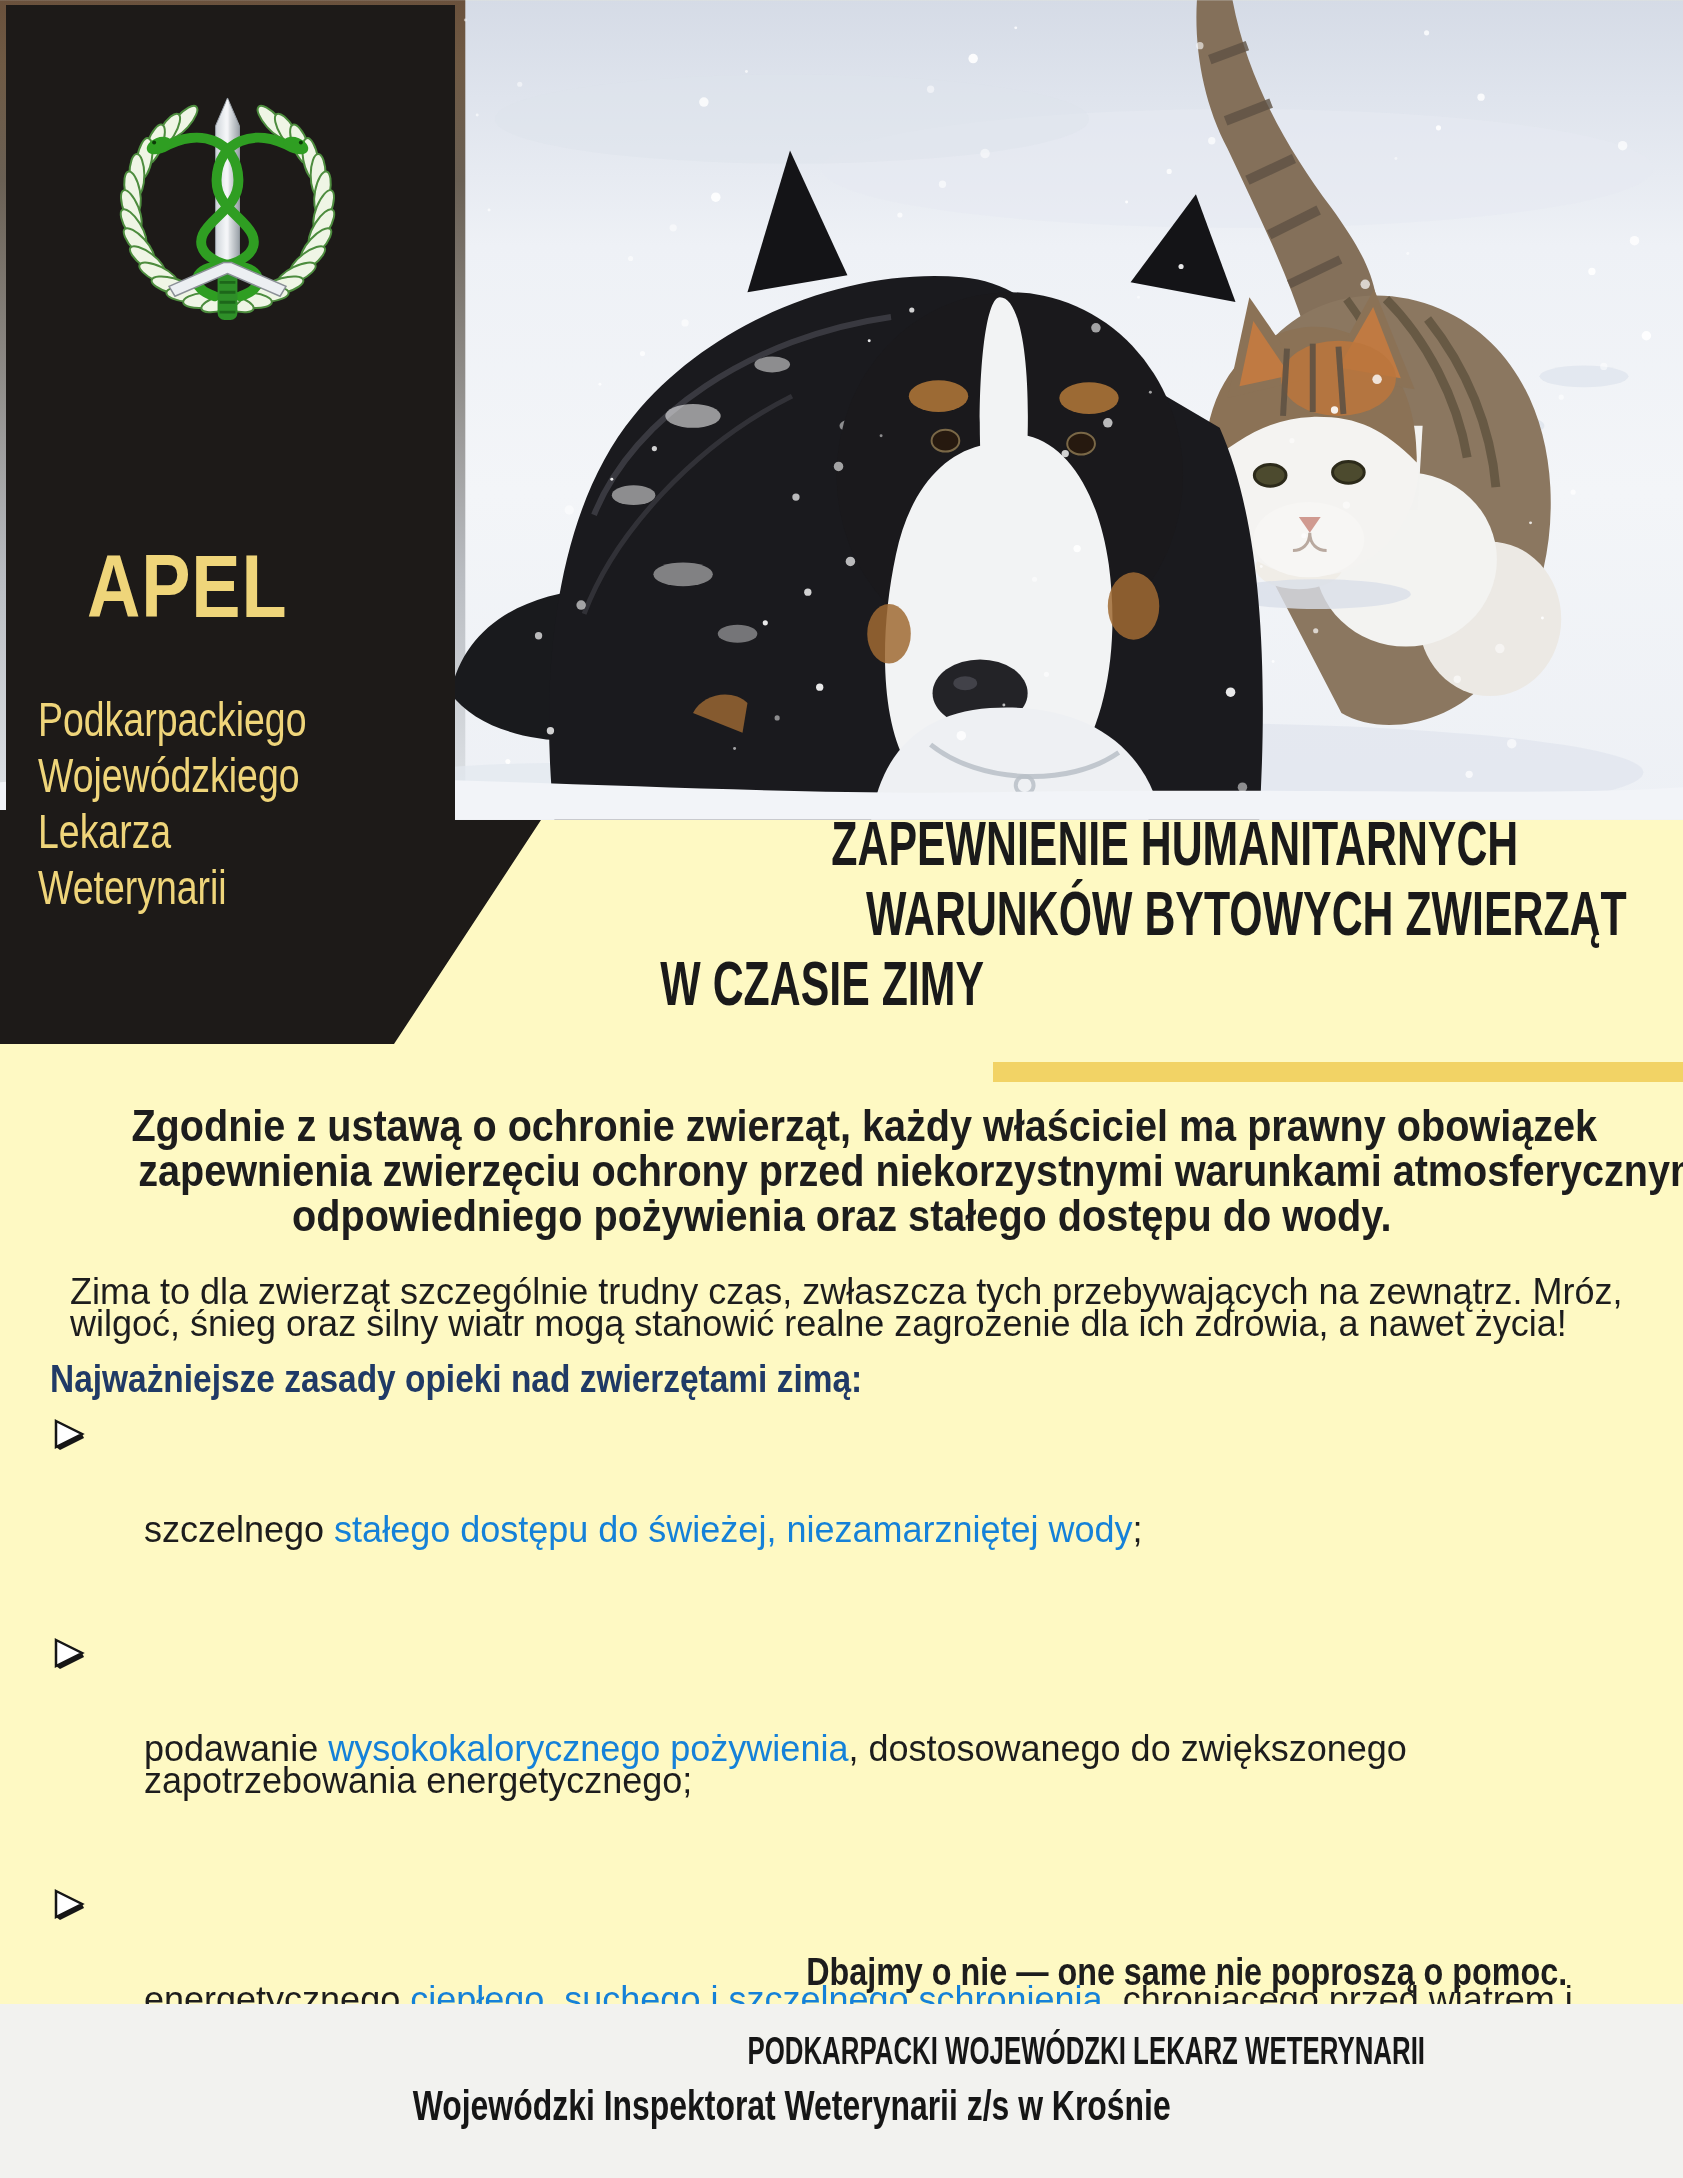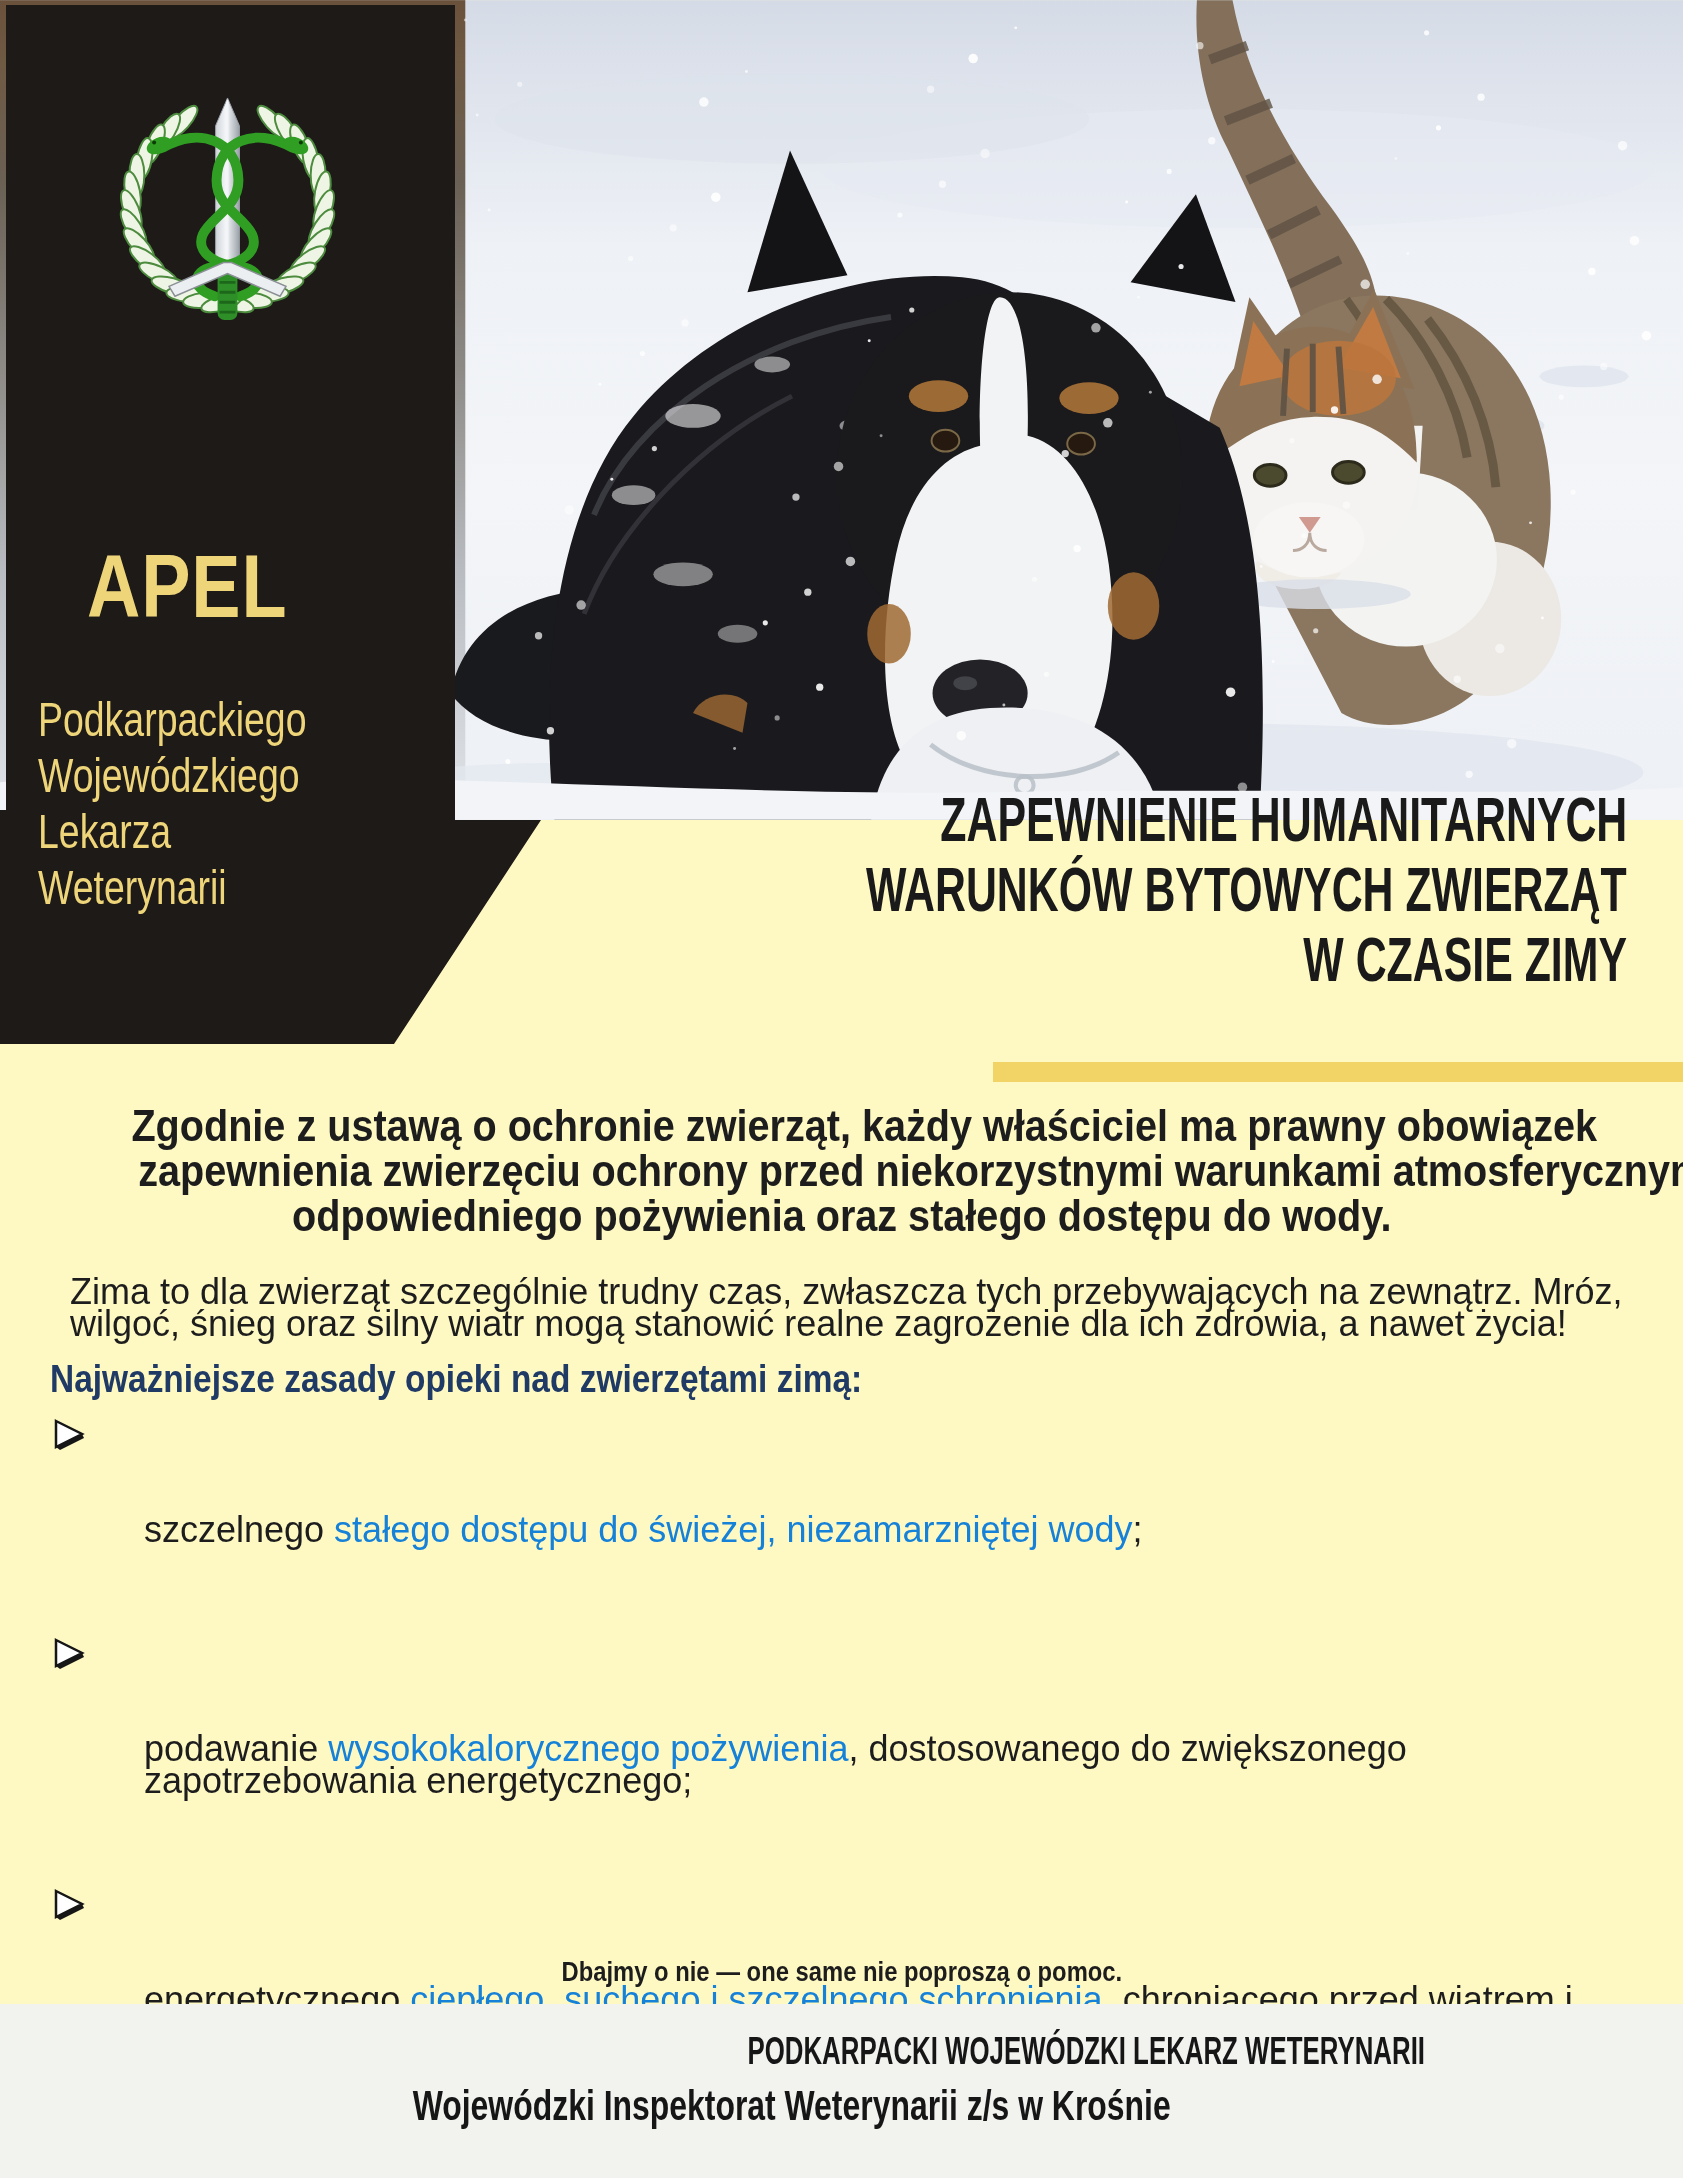--- a/index.html
+++ b/index.html
@@ -15,35 +15,35 @@
     position:absolute;left:0;top:0;width:1683px;height:1089px;background:var(--panel-bg,#1d1a18);
     clip-path:polygon(6px 5px,455px 5px,455px 820px,541px 820px,394px 1044px,0px 1044px,0px 810px,6px 810px);
   }
   .logo{position:absolute;left:54px;top:84px;width:347px;height:252px;}
   .leaf{fill:#eff5e5;stroke:#4d8c3e;stroke-width:2;}
   .apel{position:absolute;left:87px;top:541px;line-height:91px;font-size:89px;font-weight:bold;color:var(--gold,#efd57a);white-space:pre;}
   .apel span{display:inline-block;transform:scaleX(.83);transform-origin:left center;letter-spacing:1px;}
   .org{position:absolute;left:38px;top:692px;font-size:48px;line-height:56px;color:var(--gold,#efd57a);}
   .org-line span{display:inline-block;transform:scaleX(.78);transform-origin:left center;white-space:pre;}
   
-  .title{position:absolute;right:56px;top:784px;text-align:right;font-size:63px;font-weight:bold;line-height:70px;color:#1a1a1a;}
+  .title{position:absolute;right:56px;top:808px;font-size:63px;font-weight:bold;line-height:70px;color:#1a1a1a;}
   .title-line span{display:inline-block;transform:scaleX(.68);transform-origin:right center;white-space:pre;}
   .accent-bar{position:absolute;left:993px;top:1062px;width:690px;height:20px;background:var(--accent-bar,#f2d365);}
   
   .content{position:absolute;left:50px;top:0;width:1584px;}
   .intro{position:absolute;left:0;top:1103px;width:1584px;font-size:44px;font-weight:bold;line-height:45px;text-align:center;}
   .intro-line span{display:inline-block;transform:scaleX(.9);transform-origin:center;white-space:pre;}
   .para{position:absolute;left:20px;top:1276px;font-size:36px;line-height:32px;white-space:pre;}
   .rules-heading{position:absolute;left:0;top:1359px;font-size:38px;font-weight:bold;line-height:40px;color:var(--navy,#203a66);}
   .rules-heading span{display:inline-block;transform:scaleX(.88);transform-origin:left center;white-space:pre;}
   .rules{position:absolute;left:0;top:1418px;width:1584px;}
   .rule-item{position:relative;padding-left:94px;font-size:36px;line-height:32px;margin-bottom:27px;white-space:pre;}
   .rule-item .hl{color:var(--highlight-blue,#1581d8);}
   .marker{position:absolute;left:2px;top:1px;width:36px;height:32px;}
-  .closing{position:absolute;left:0;top:1952px;width:1584px;text-align:center;font-size:28px;font-weight:bold;line-height:40px;}
+  .closing{position:absolute;left:0;top:1952px;width:1584px;text-align:right;font-size:38px;font-weight:bold;line-height:40px;}
   .closing span{display:inline-block;transform:scaleX(.85);transform-origin:center;white-space:pre;}
   
   .footer{position:absolute;left:0;top:2004px;width:1683px;height:174px;background:var(--footer-bg,#f2f2ef);}
   .footer-l1{position:absolute;left:0;top:27px;width:1584px;text-align:right;font-size:38px;font-weight:bold;line-height:40px;color:#161616;}
   .footer-l1 span{display:inline-block;transform:scaleX(.68);transform-origin:center;white-space:pre;}
   .footer-l2{position:absolute;left:0;top:80px;width:1584px;text-align:center;font-size:42px;line-height:44px;color:#161616;font-weight:bold;}
   .footer-l2 span{display:inline-block;transform:scaleX(.76);transform-origin:center;white-space:pre;}
 </style>
 </head>
 <body>

